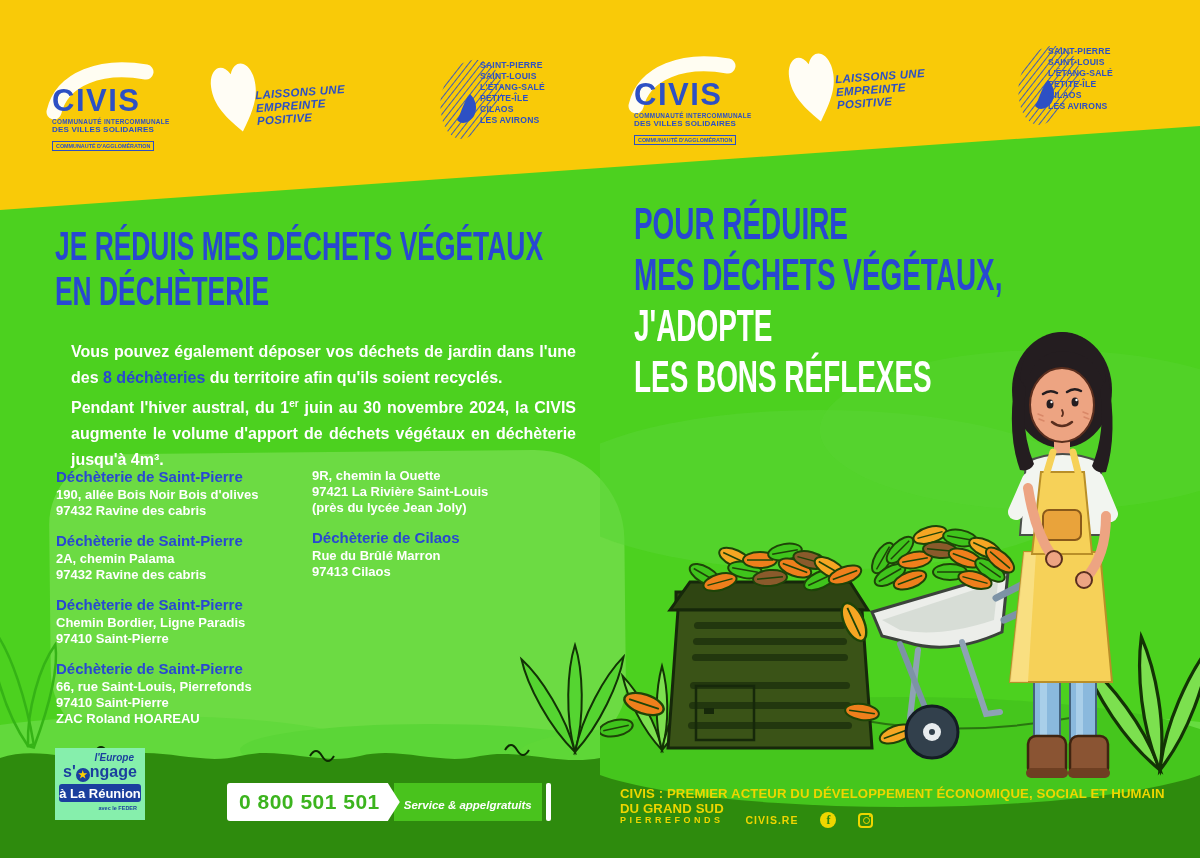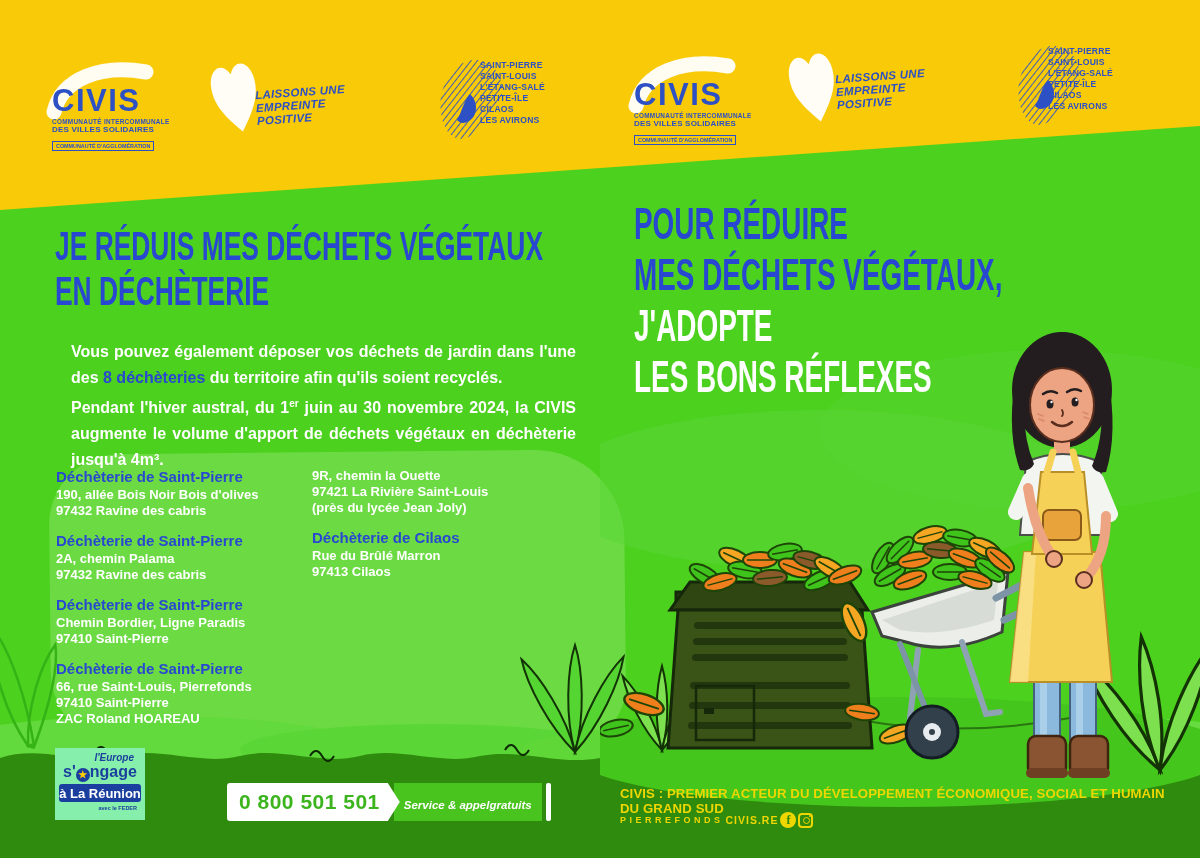--- a/index.html
+++ b/index.html
@@ -67,21 +67,21 @@
   .phone-number{background:#fff;color:#3cb41e;font-weight:800;font-size:21px;letter-spacing:.5px;
                 display:flex;align-items:center;padding:0 20px 0 12px;border-radius:3px;
                 clip-path:polygon(0 0,calc(100% - 12px) 0,100% 50%,calc(100% - 12px) 100%,0 100%)}
   .phone-label{background:#49c31d;color:#fff;font-weight:700;font-style:italic;font-size:11.5px;
                line-height:13px;display:flex;flex-direction:row;justify-content:center;
                padding:16px 10px;margin-left:-6px}
   .phone-endbar{width:5px;background:#fff;margin-left:4px;border-radius:2px}
 
   .foot-tagline{position:absolute;left:620px;top:786px;width:566px;z-index:7;color:#eed600;
                 font-weight:800;font-size:13.2px;letter-spacing:.1px}
-  .foot-row{position:absolute;left:620px;top:812px;z-index:7;display:flex;align-items:center;gap:2px}
+  .foot-row{position:absolute;left:620px;top:812px;z-index:7;display:flex;align-items:center;gap:22px}
   .foot-brandword{color:#eed600;font-weight:700;font-size:9px;letter-spacing:3.5px}
   .foot-site{color:#eed600;font-weight:800;font-size:10.5px;letter-spacing:1px}
   .fb{width:16px;height:16px;border-radius:50%;background:#eed600;color:#2e8b0d;font-weight:800;
       font-size:12px;text-align:center;line-height:16px;font-family:"Liberation Serif",serif}
   .ig{width:15px;height:15px;border:2px solid #eed600;border-radius:4px;position:relative;box-sizing:border-box}
   .ig::before{content:"";position:absolute;left:2.2px;top:2.2px;width:5.5px;height:5.5px;
               border:1.5px solid #eed600;border-radius:50%}
   .ig::after{content:"";position:absolute;right:.8px;top:.8px;width:2px;height:2px;background:#eed600;border-radius:50%}
 </style>
 </head>

